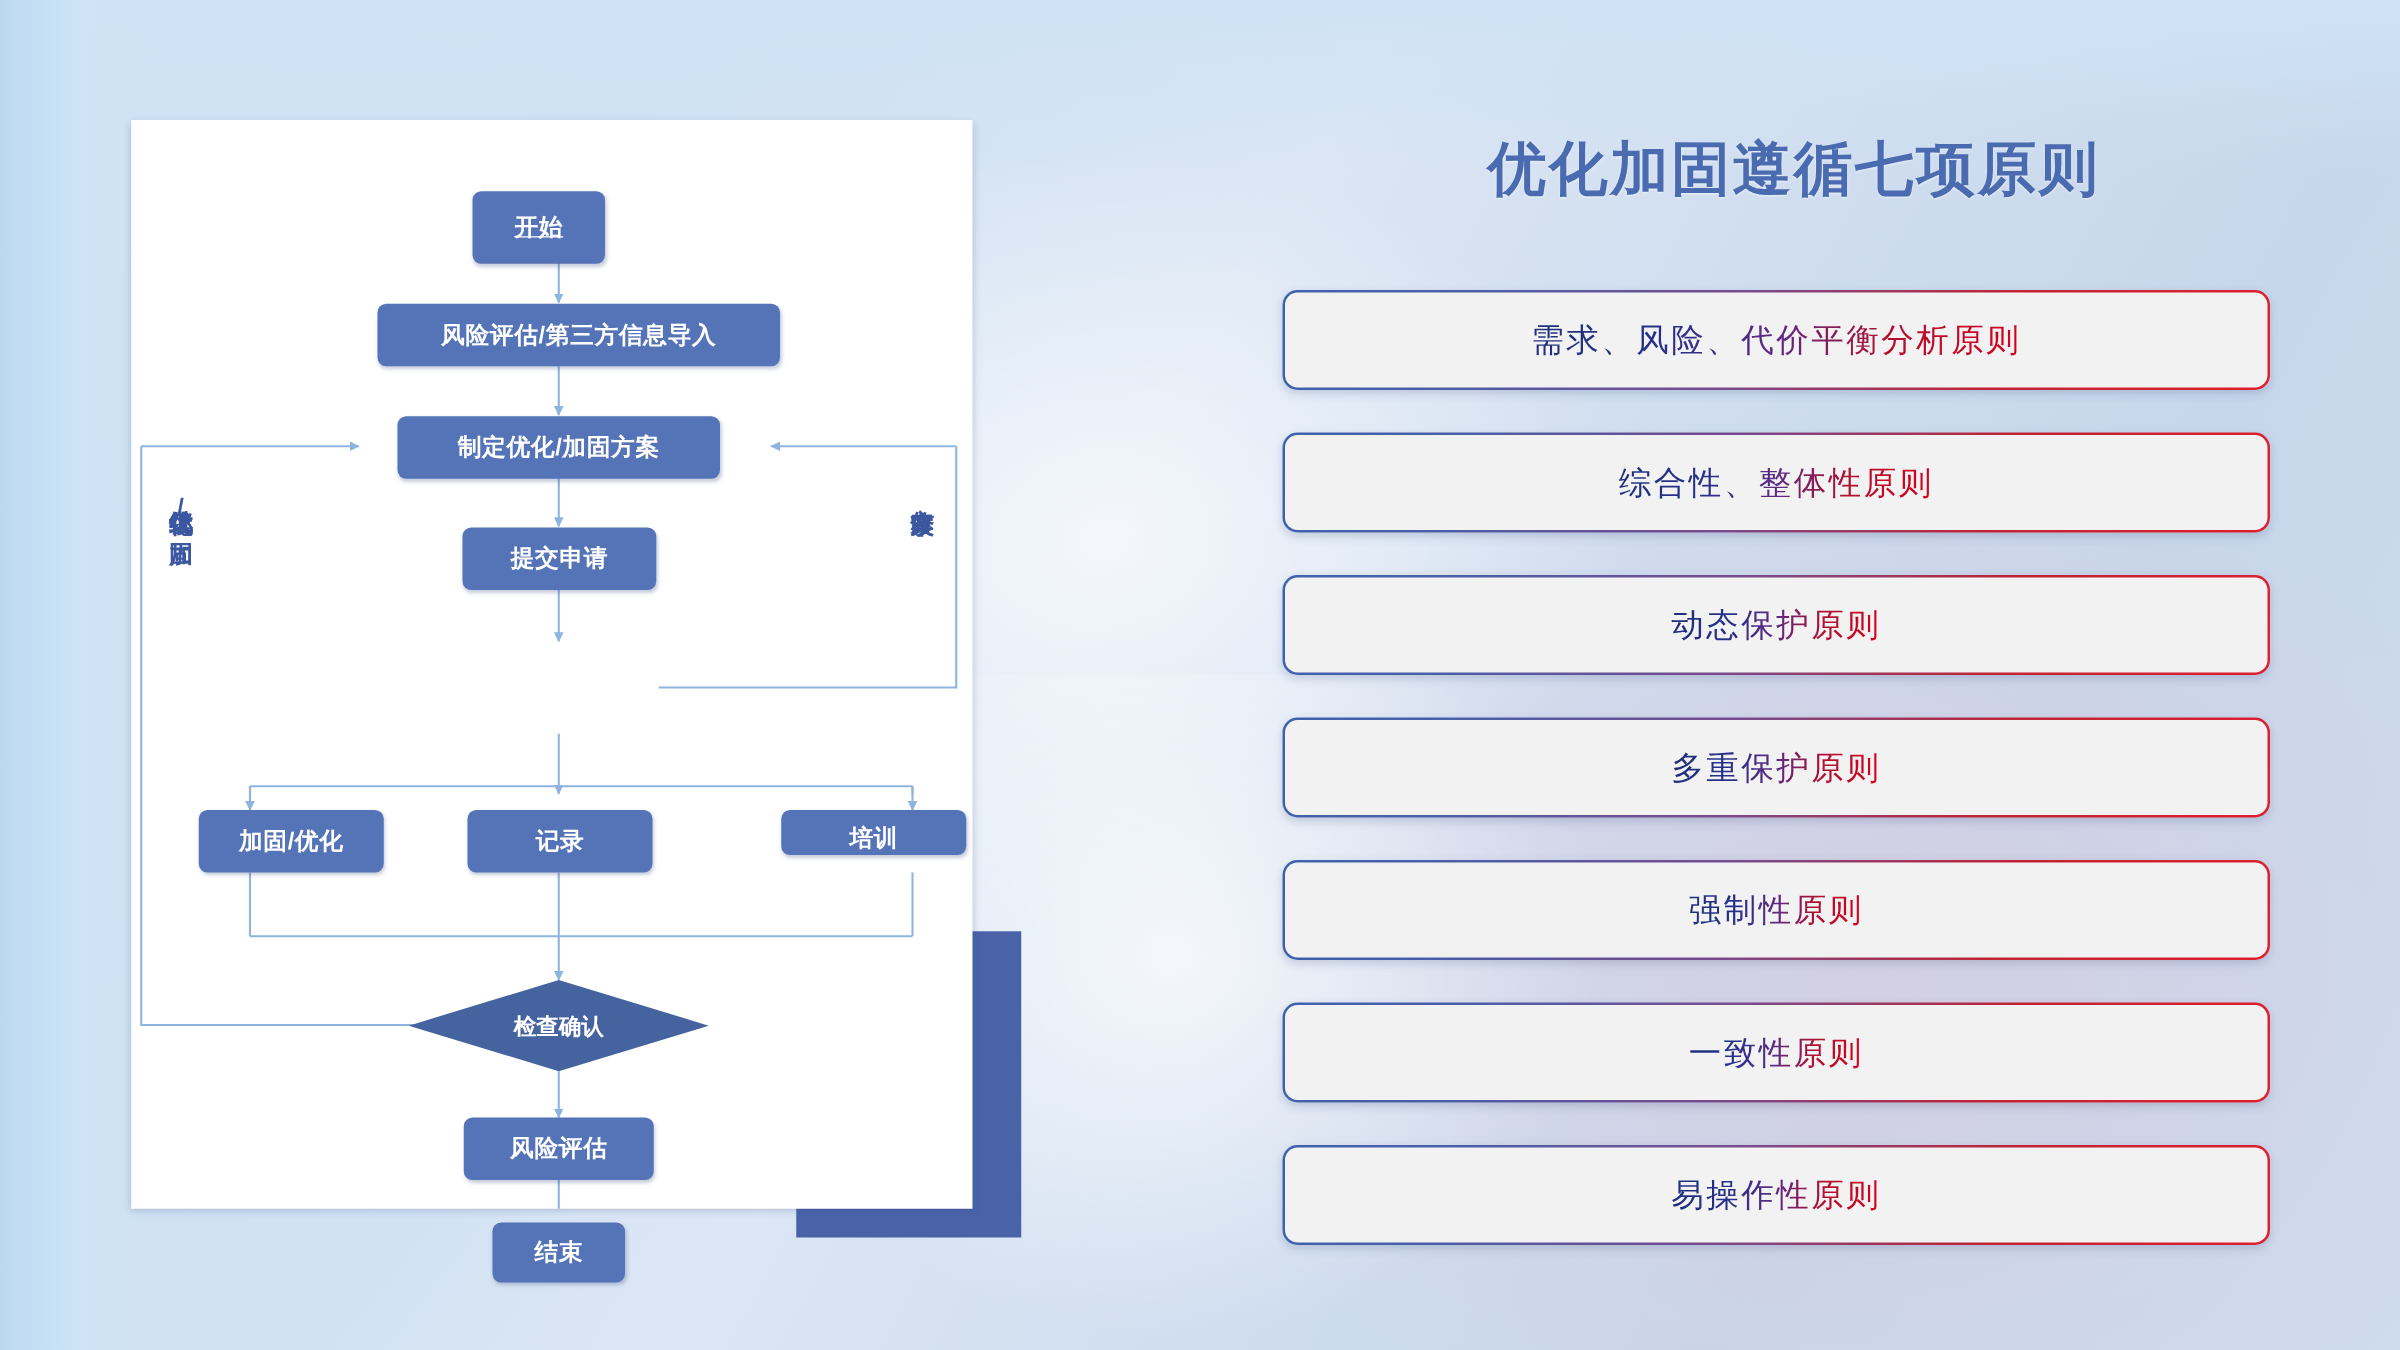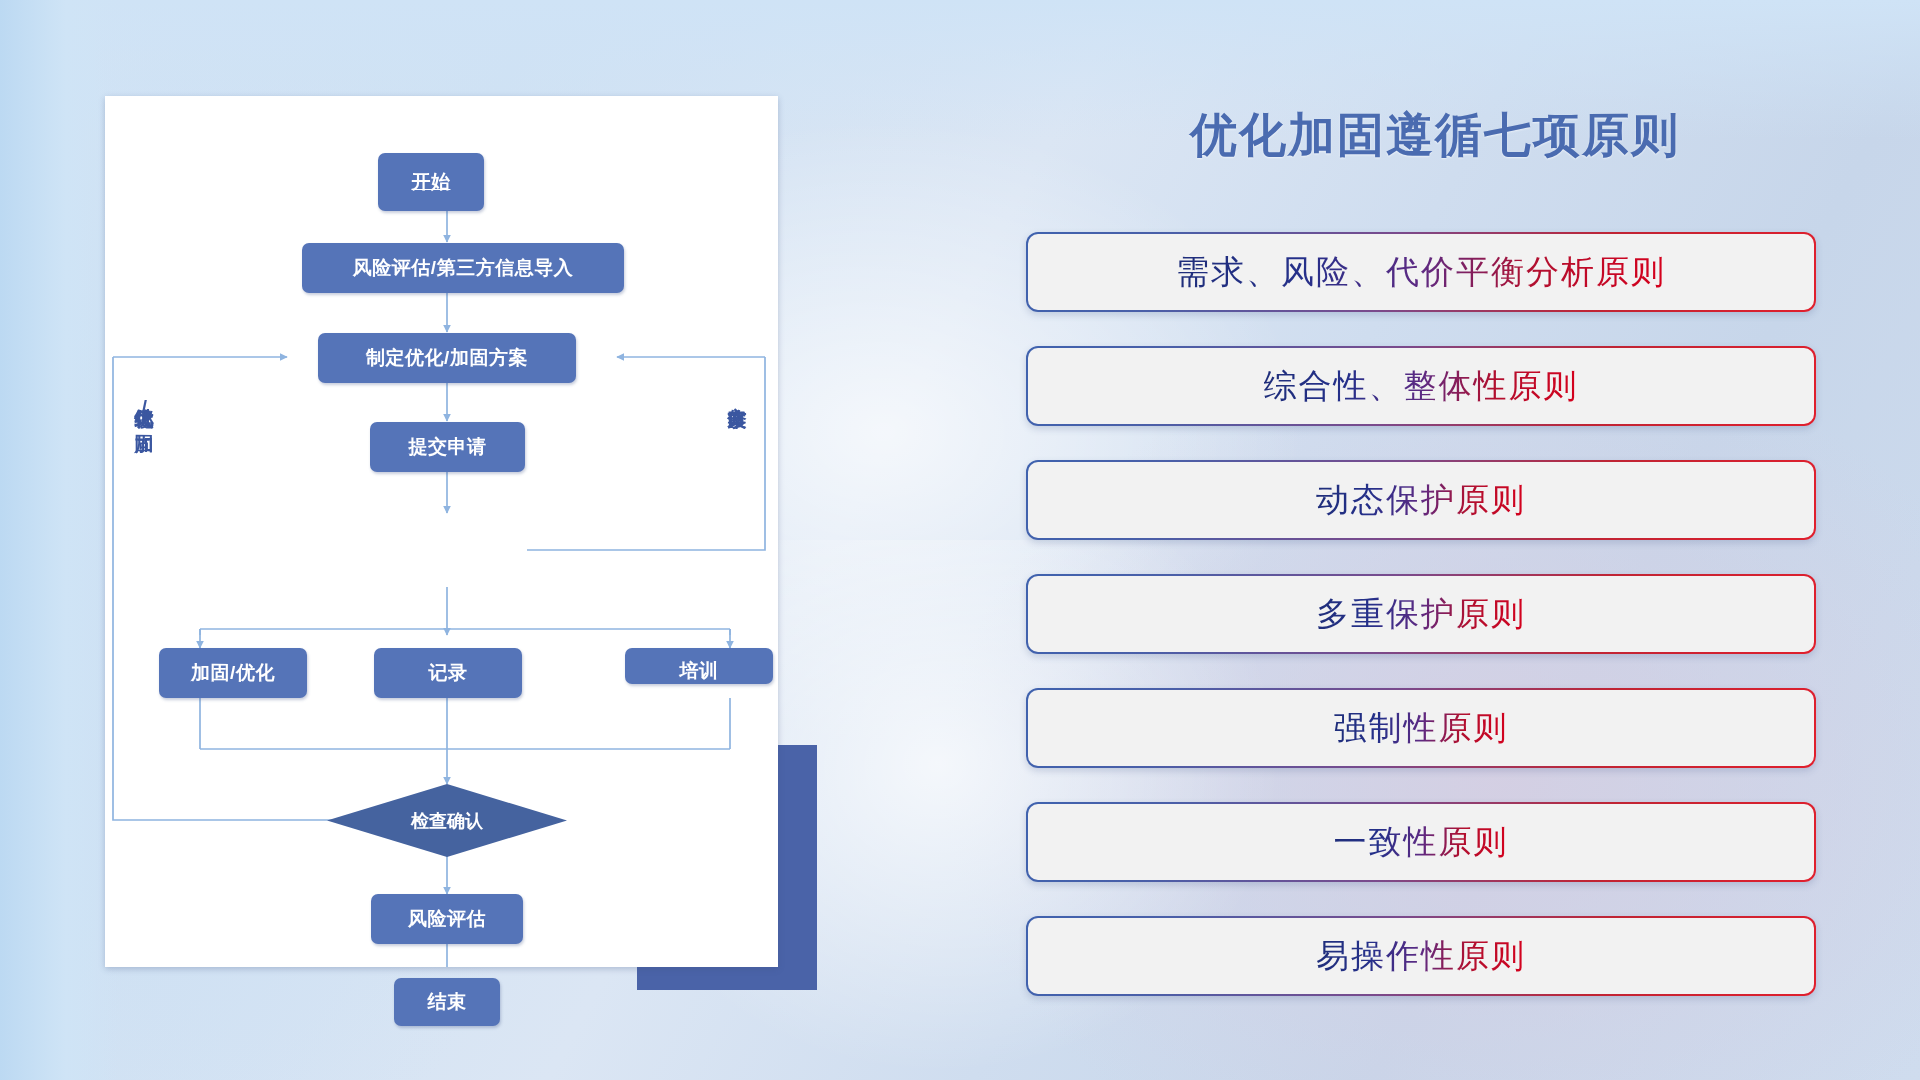--- a/index.html
+++ b/index.html
@@ -153,21 +153,21 @@
   .principle-inner {
     position: absolute;
     inset: 2px;
     border-radius: 10px;
     background: #f2f2f2;
     display: flex;
     align-items: center;
     justify-content: center;
   }
   .principle-text {
-    font-size: 33px;
+    font-size: 26px;
     font-weight: normal;
     letter-spacing: 2px;
     background-image: linear-gradient(95deg, #1f2e7a 0%, #25308a 26%, #5d2a83 50%, #b01030 72%, #d6001c 100%);
     -webkit-background-clip: text;
     background-clip: text;
     color: transparent;
     -webkit-text-fill-color: transparent;
     white-space: nowrap;
   }
 </style>

